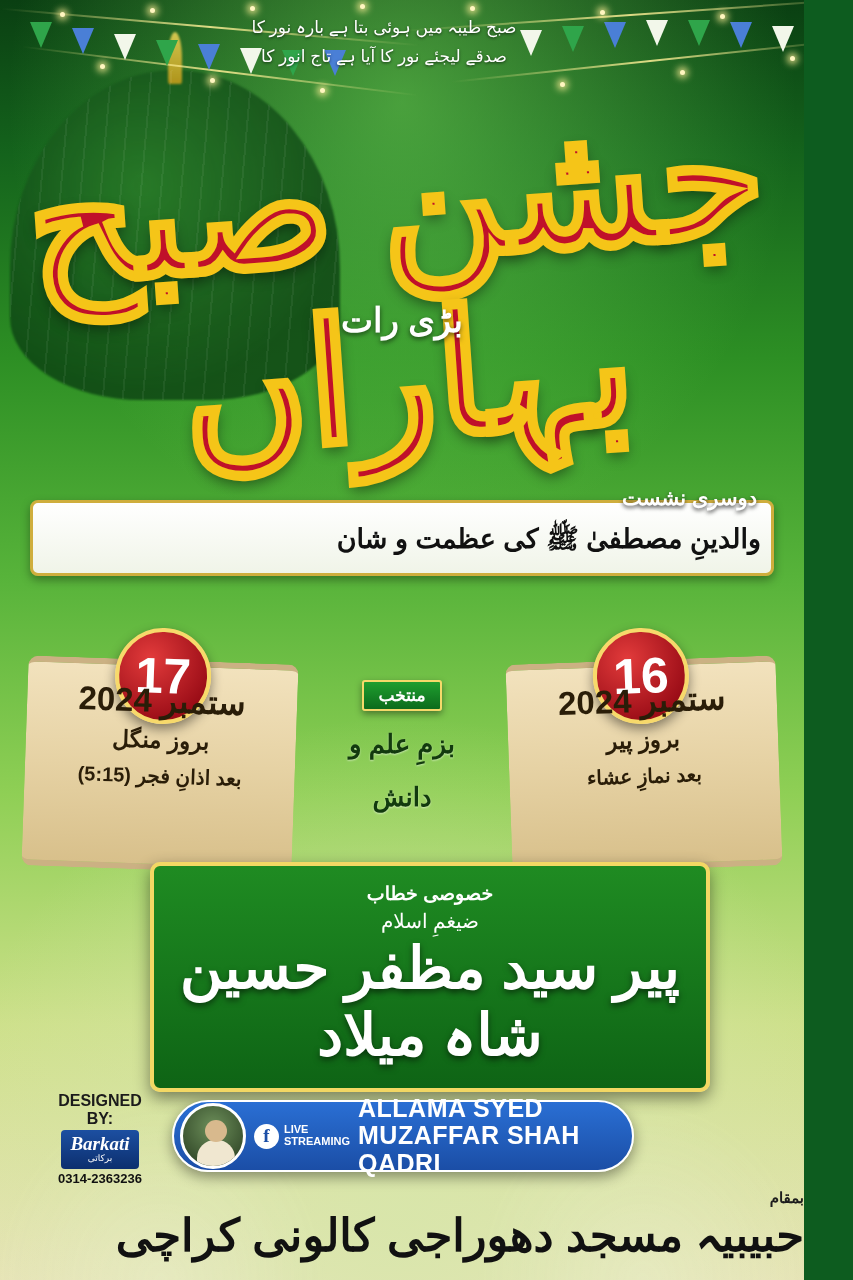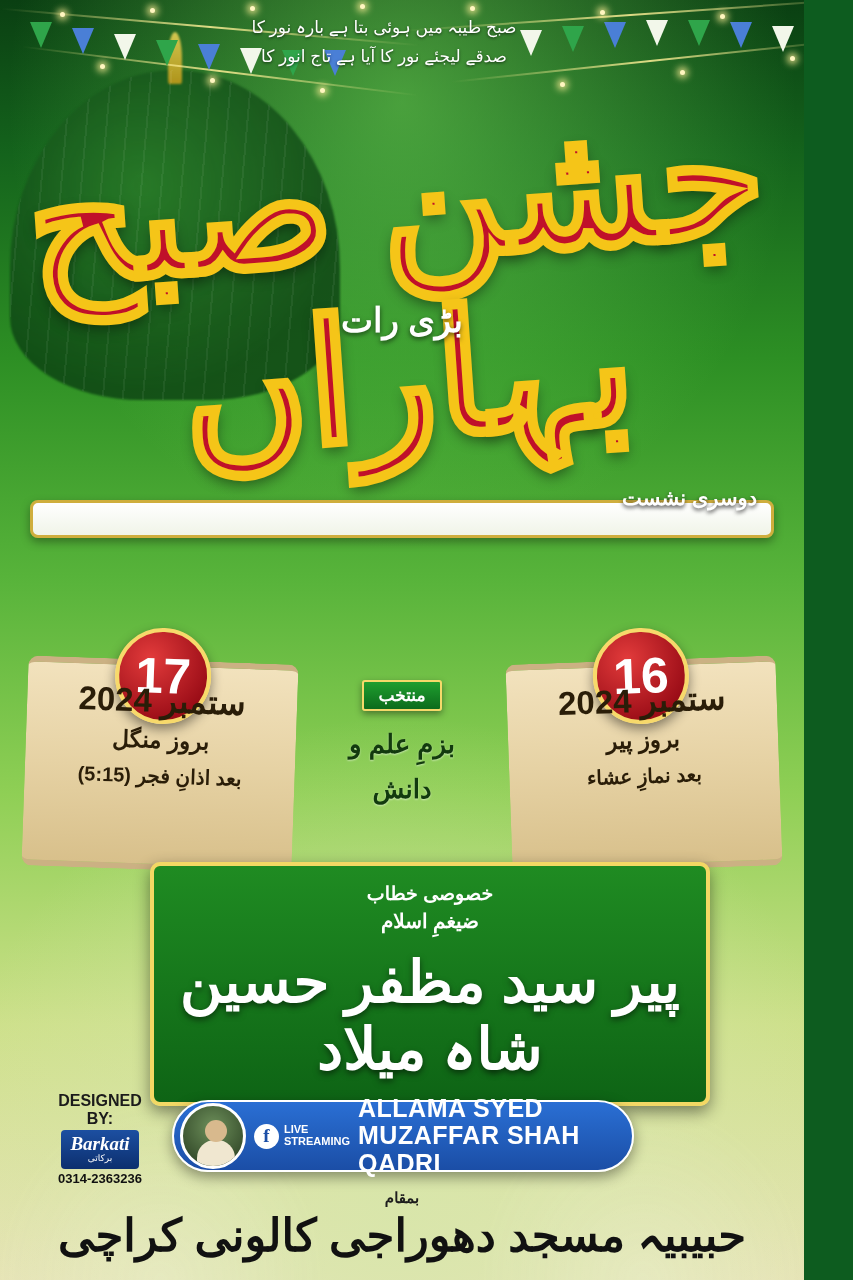--- a/index.html
+++ b/index.html
@@ -263,22 +263,22 @@
   }
   .speaker-kicker {
     color: #ffffff;
     font-size: 19px;
     font-weight: bold;
     margin-bottom: 4px;
   }
   .speaker-title {
     color: #ffffff;
     font-size: 20px;
-    font-weight: bold;
-    margin-bottom: 16px;
+    font-weight: normal;
+    margin-bottom: 2px;
     text-align: center;
   }
   .speaker-name {
     color: #ffffff;
     font-size: 58px;
     font-weight: bold;
     line-height: 1.15;
     text-shadow: 0 3px 6px rgba(0,0,0,0.5);
   }
 
@@ -386,21 +386,20 @@
     text-align: left;
     letter-spacing: 0.5px;
     flex: 1 1 auto;
     padding-right: 12px;
   }
 
   
   .venue {
     position: absolute;
     left: 0; right: 0; bottom: 18px;
-    text-align: center;
     direction: rtl;
   }
   .venue-badge {
     font-size: 15px;
     font-weight: bold;
     color: #1d1d1d;
     margin-bottom: 2px;
   }
   .venue-name {
     font-size: 45px;
@@ -473,38 +472,39 @@
   </div>
 
   <div class="title-wrap">
     <div class="title-main">جشن صبح بہاراں</div>
   </div>
   <div class="title-sub">بڑی رات</div>
 
   <div class="sessions">
     <div class="session">
       <div class="session-tag">دوسری نشست</div>
+      <div class="session-text">والدینِ مصطفیٰ ﷺ کی عظمت و شان</div>
     </div>
   </div>
 
   <div class="dates">
 
     <div class="scroll">
       <div class="daybadge">16</div>
       <div class="scroll-body">
         <div class="scroll-date">ستمبر 2024</div>
         <div class="scroll-day">بروز پیر</div>
         <div class="scroll-time">بعد نمازِ عشاء</div>
       </div>
     </div>
 
     <div class="mid-note">
       <div class="mid-flag">منتخب</div>
       <div class="mid-lines">بزمِ علم و</div>
-      <div class="mid-lines" style="margin-top:6px">دانش</div>
+      <div class="mid-lines" style="margin-top:14px">دانش</div>
     </div>
 
     <div class="scroll left">
       <div class="daybadge">17</div>
       <div class="scroll-body">
         <div class="scroll-date">ستمبر 2024</div>
         <div class="scroll-day">بروز منگل</div>
         <div class="scroll-time">بعد اذانِ فجر (5:15)</div>
       </div>
     </div>

